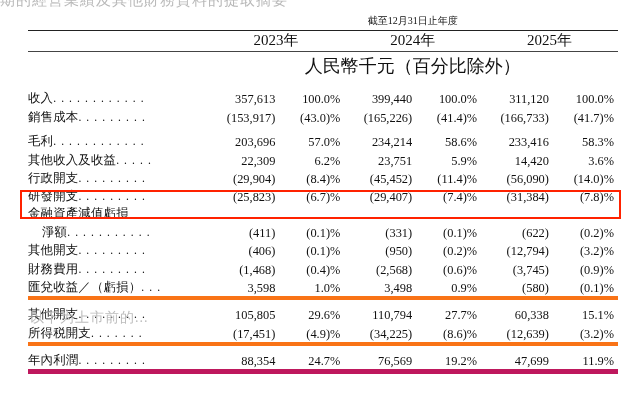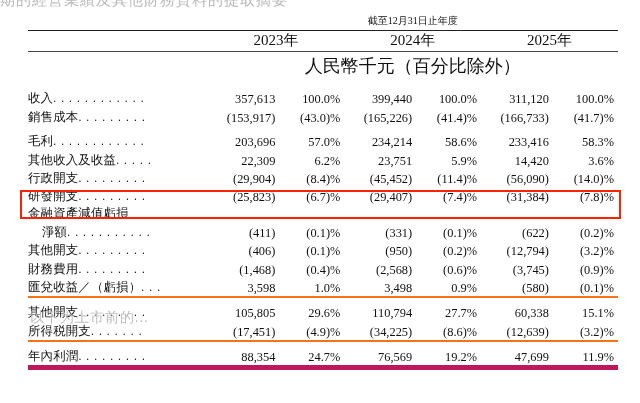--- a/index.html
+++ b/index.html
@@ -100,21 +100,21 @@
   }
   .dots {
     letter-spacing: 1.1px;
     font-size: 11.5px;
     color: #111;
   }
   .indent { padding-left: 14px !important; }
   .bold { font-weight: bold; }
   .tightrow td { height: 17px; text-decoration: underline; }
   .sub-line td {
-    border-bottom: 2px solid #f97316;
+    border-bottom: 4px solid #f97316;
     margin-top: 8px;
   }
   .dbl-under td {
     border-bottom: 5px solid #be185d;
   }
   
   .redbox {
     position: absolute;
     left: 20px;
     top: 190px;

